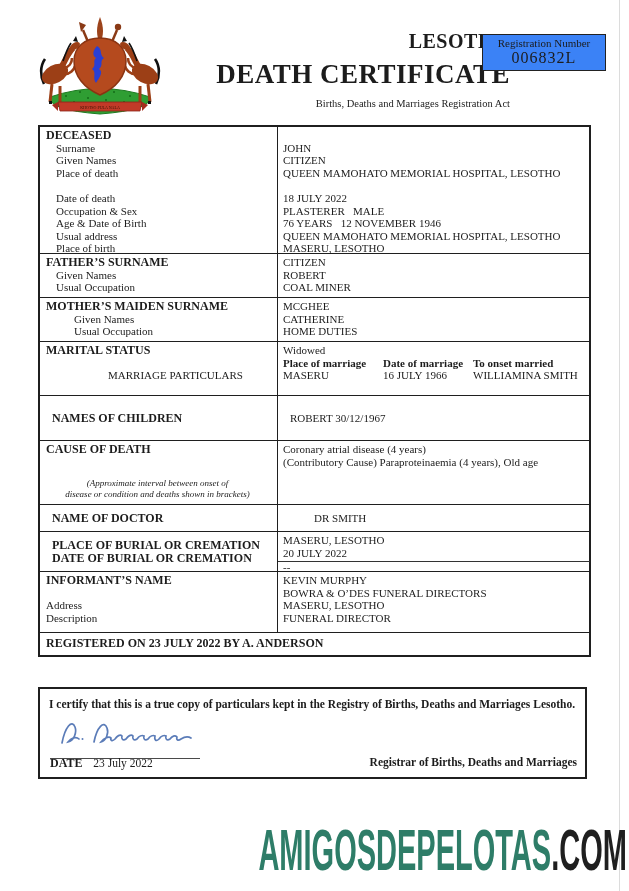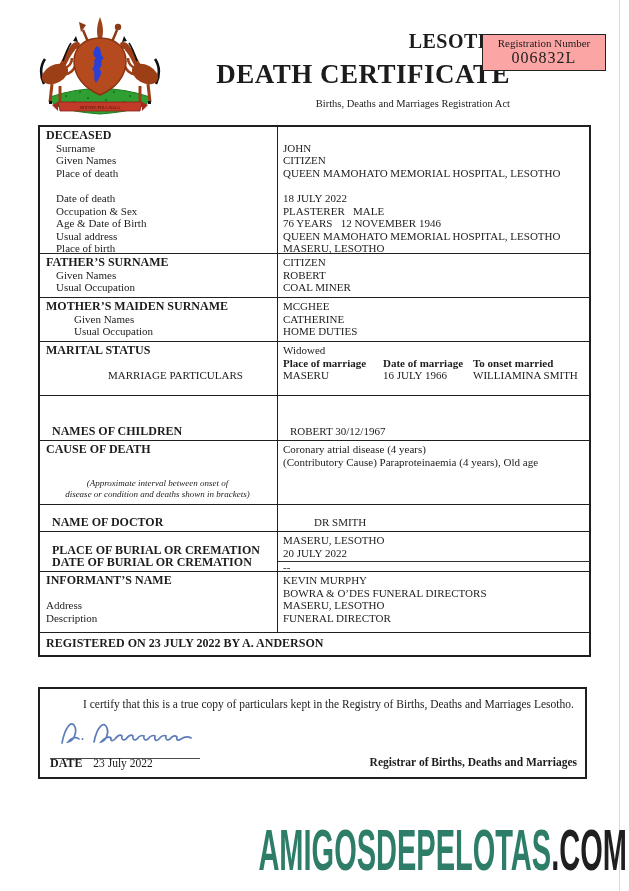--- a/index.html
+++ b/index.html
@@ -7,47 +7,47 @@
         font-family:"Liberation Serif",serif;color:#1c1c1c;}
   .page-edge{position:absolute;right:9px;top:0;bottom:0;width:1px;background:#dcdcdc;}
 
   
   .coa{position:absolute;left:36px;top:12px;}
   .titles{position:absolute;left:0;top:30px;width:510px;text-align:right;}
   .country{font-size:20px;font-weight:bold;letter-spacing:.5px;}
   .certtitle{font-size:27px;font-weight:bold;margin-top:6px;letter-spacing:.5px;margin-left:48px;}
   .act{font-size:10.5px;margin-top:8px;}
   .regbox{position:absolute;left:482px;top:34px;width:122px;border:1.5px solid #222;
-          text-align:center;padding:2px 0 3px;background:#fca5a5;}
+          text-align:center;padding:2px 0 3px;background:#3b82f6;}
   .reglabel{font-size:11px;}
   .regnum{font-size:16px;letter-spacing:1px;}
 
   
   .tbl{position:absolute;left:38px;top:125px;width:549px;border:2px solid #1f1f1f;}
   .row{display:flex;border-top:1.5px solid #1f1f1f;}
   .row:first-child{border-top:none;}
   .lcol{width:238px;border-right:1.5px solid #1f1f1f;padding:2px 4px 2px 6px;box-sizing:border-box;}
   .vcol{flex:1;padding:2px 4px 2px 5px;box-sizing:border-box;}
   .ln{height:12.6px;line-height:12.6px;font-size:11px;white-space:pre-wrap;overflow:visible;}
   .hd{font-weight:bold;font-size:12px;}
   .ind{padding-left:10px;}
   .ind2{padding-left:28px;}
-  .vctr{display:flex;flex-direction:column;justify-content:flex-end;padding-left:12px;}
+  .vctr{display:flex;flex-direction:column;justify-content:center;padding-left:12px;}
   .m-grid{display:flex;}
   .m-c1{width:100px;}  .m-c2{width:90px;}  .m-c3{flex:1;}
   .mh{font-weight:bold;}
   .note{font-size:9px;font-style:italic;text-align:center;line-height:10.5px;padding:0 6px 3px 2px;}
   .cause-l{display:flex;flex-direction:column;justify-content:space-between;}
   .bdiv{border-top:1.2px solid #333;margin:2px -5px 1px -5px;}
   .reg-row{padding:4px 6px;}
 
   
   .certbox{position:absolute;left:38px;top:687px;width:549px;height:92px;border:2px solid #1f1f1f;
            box-sizing:border-box;}
-  .certtext{font-size:11.5px;font-weight:normal;padding:9px 9px 0 9px;margin-left:34px;}
+  .certtext{font-size:11.5px;font-weight:bold;padding:9px 9px 0 9px;}
   .sig{position:absolute;left:14px;top:22px;}
   .sigline{position:absolute;left:10px;top:69px;width:150px;border-top:1.5px solid #4a4a4a;}
   .certfoot{position:absolute;left:10px;right:8px;bottom:6px;display:flex;justify-content:space-between;
             font-size:11.5px;}
   .datelabel{font-weight:bold;font-size:12px;}
   .registrar{font-weight:bold;}
 
   
   .wm{position:absolute;right:2px;bottom:12px;font-family:"Liberation Sans",sans-serif;
       font-weight:bold;font-size:58px;line-height:58px;white-space:nowrap;

